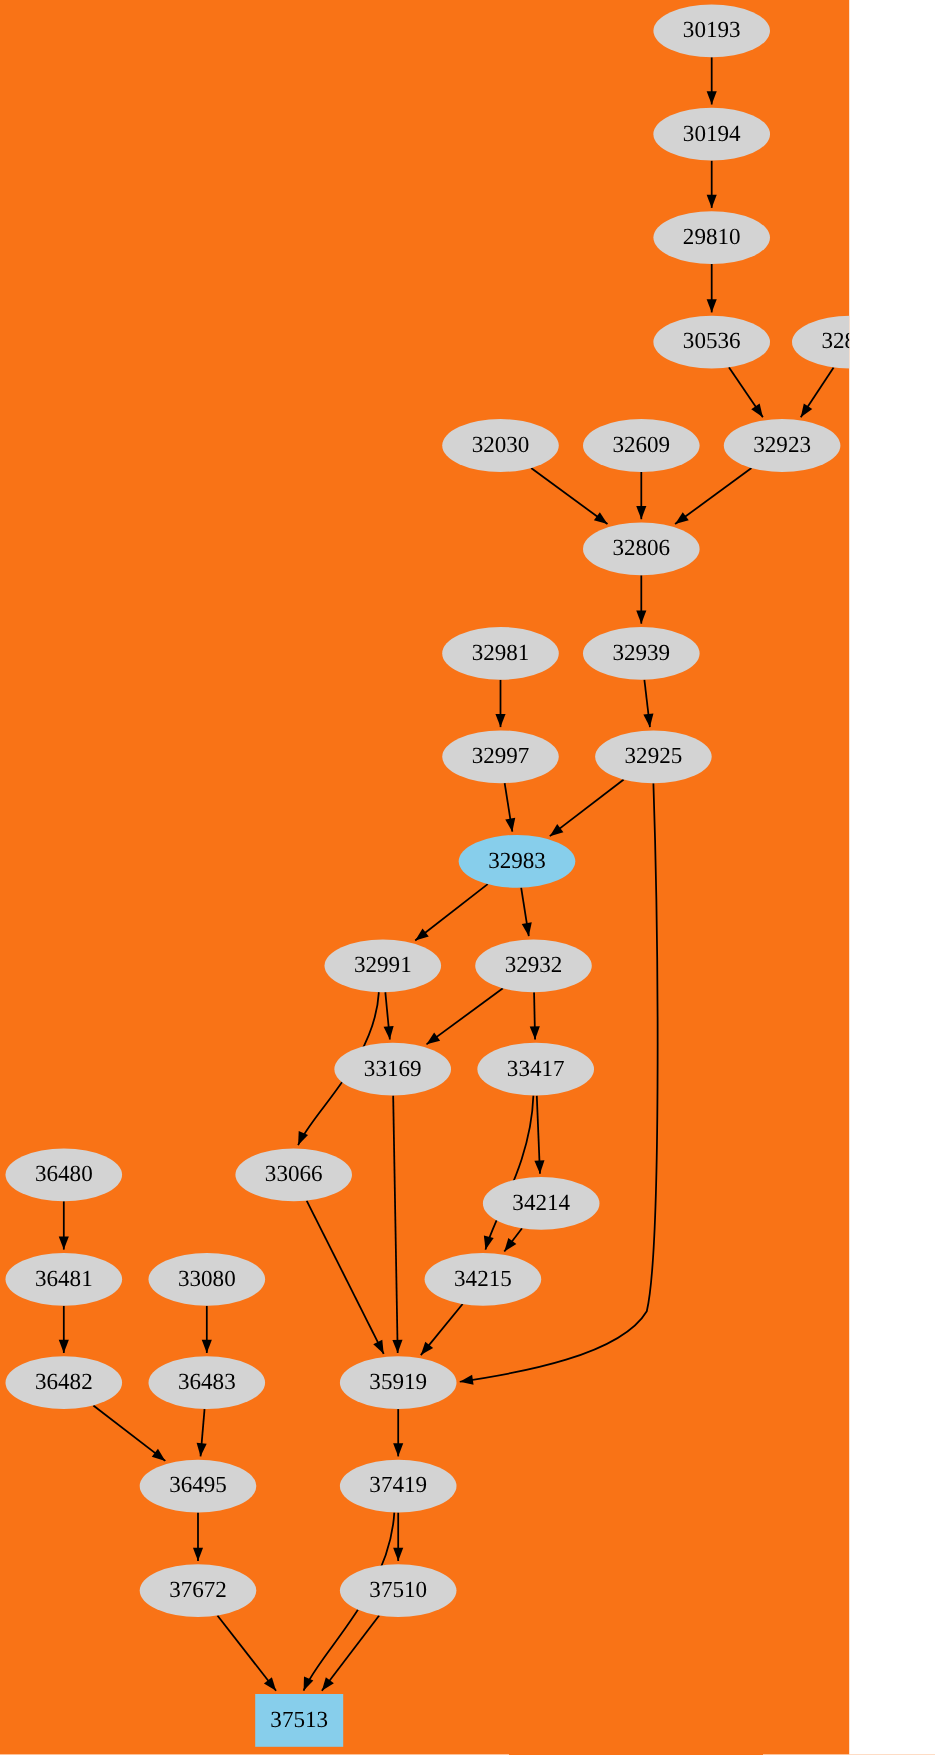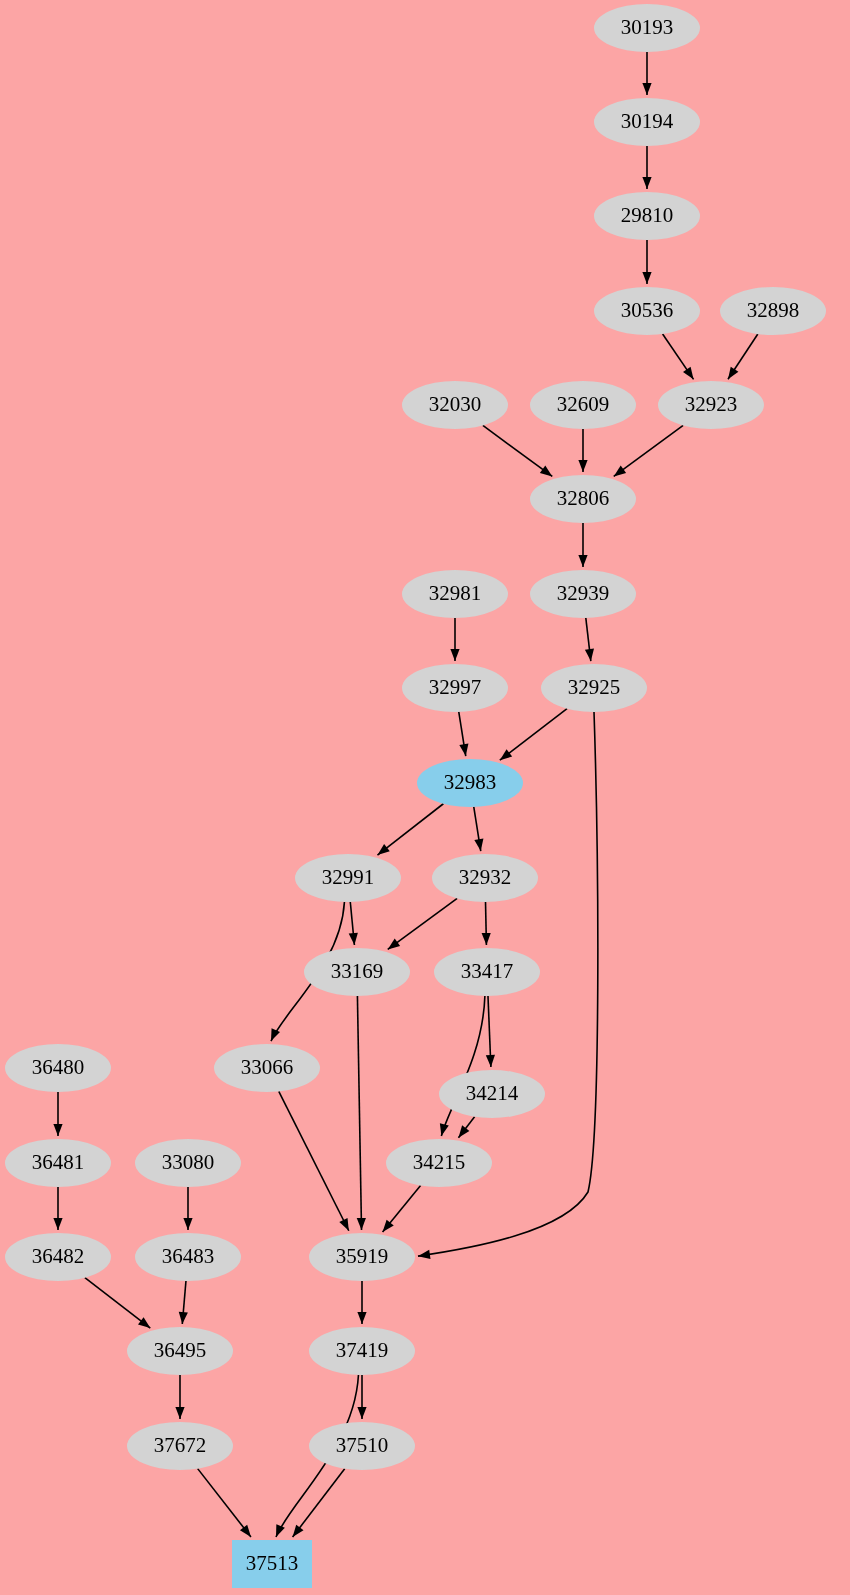--- a/index.html
+++ b/index.html
@@ -5,23 +5,23 @@
   html, body {
     margin: 0;
     padding: 0;
     background: #ffffff;
   }
   body {
     font-family: "Liberation Serif", "DejaVu Serif", serif;
   }
   #graph-root {
     position: relative;
-    width: 850px;
+    width: 772px;
     height: 1595px;
-    background: #fca5a5;
+    background: #f97316;
     overflow: hidden;
   }
   #graph-svg {
     display: block;
     width: 850px;
     height: 1595px;
   }
   .node-shape {
     stroke: none;
   }

